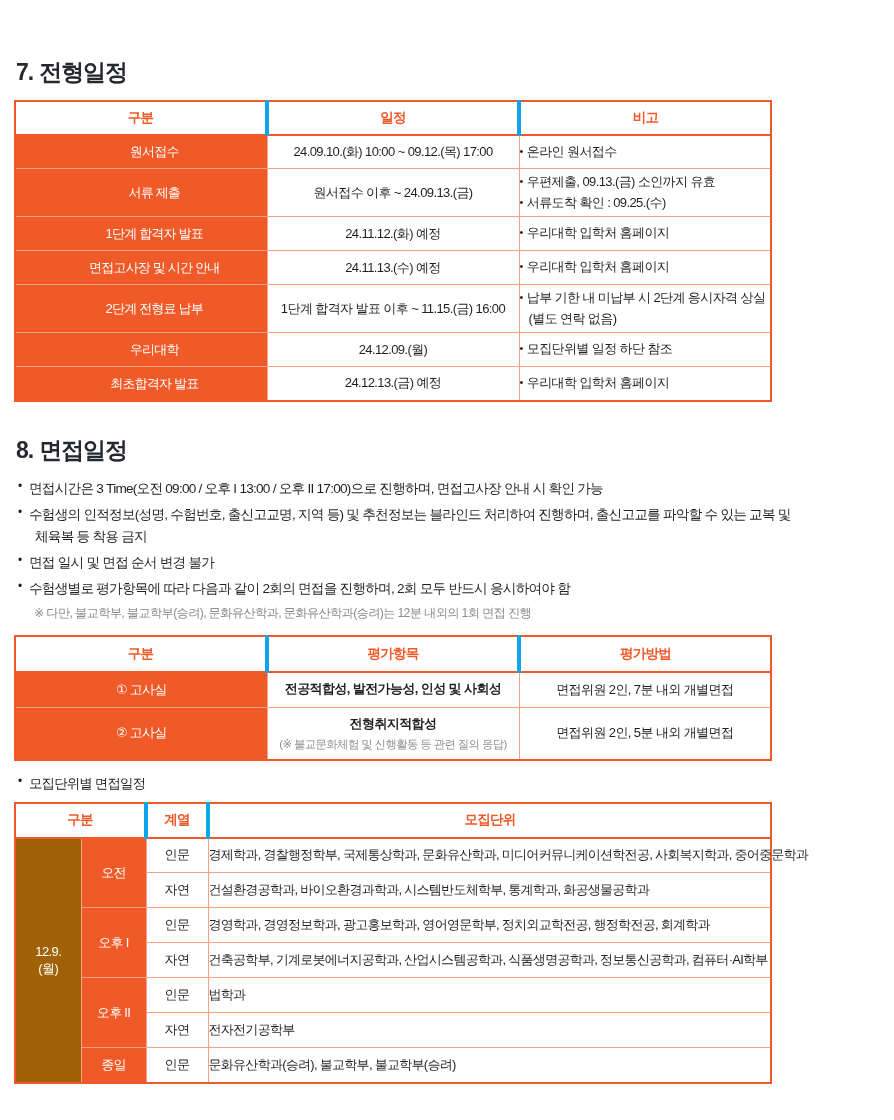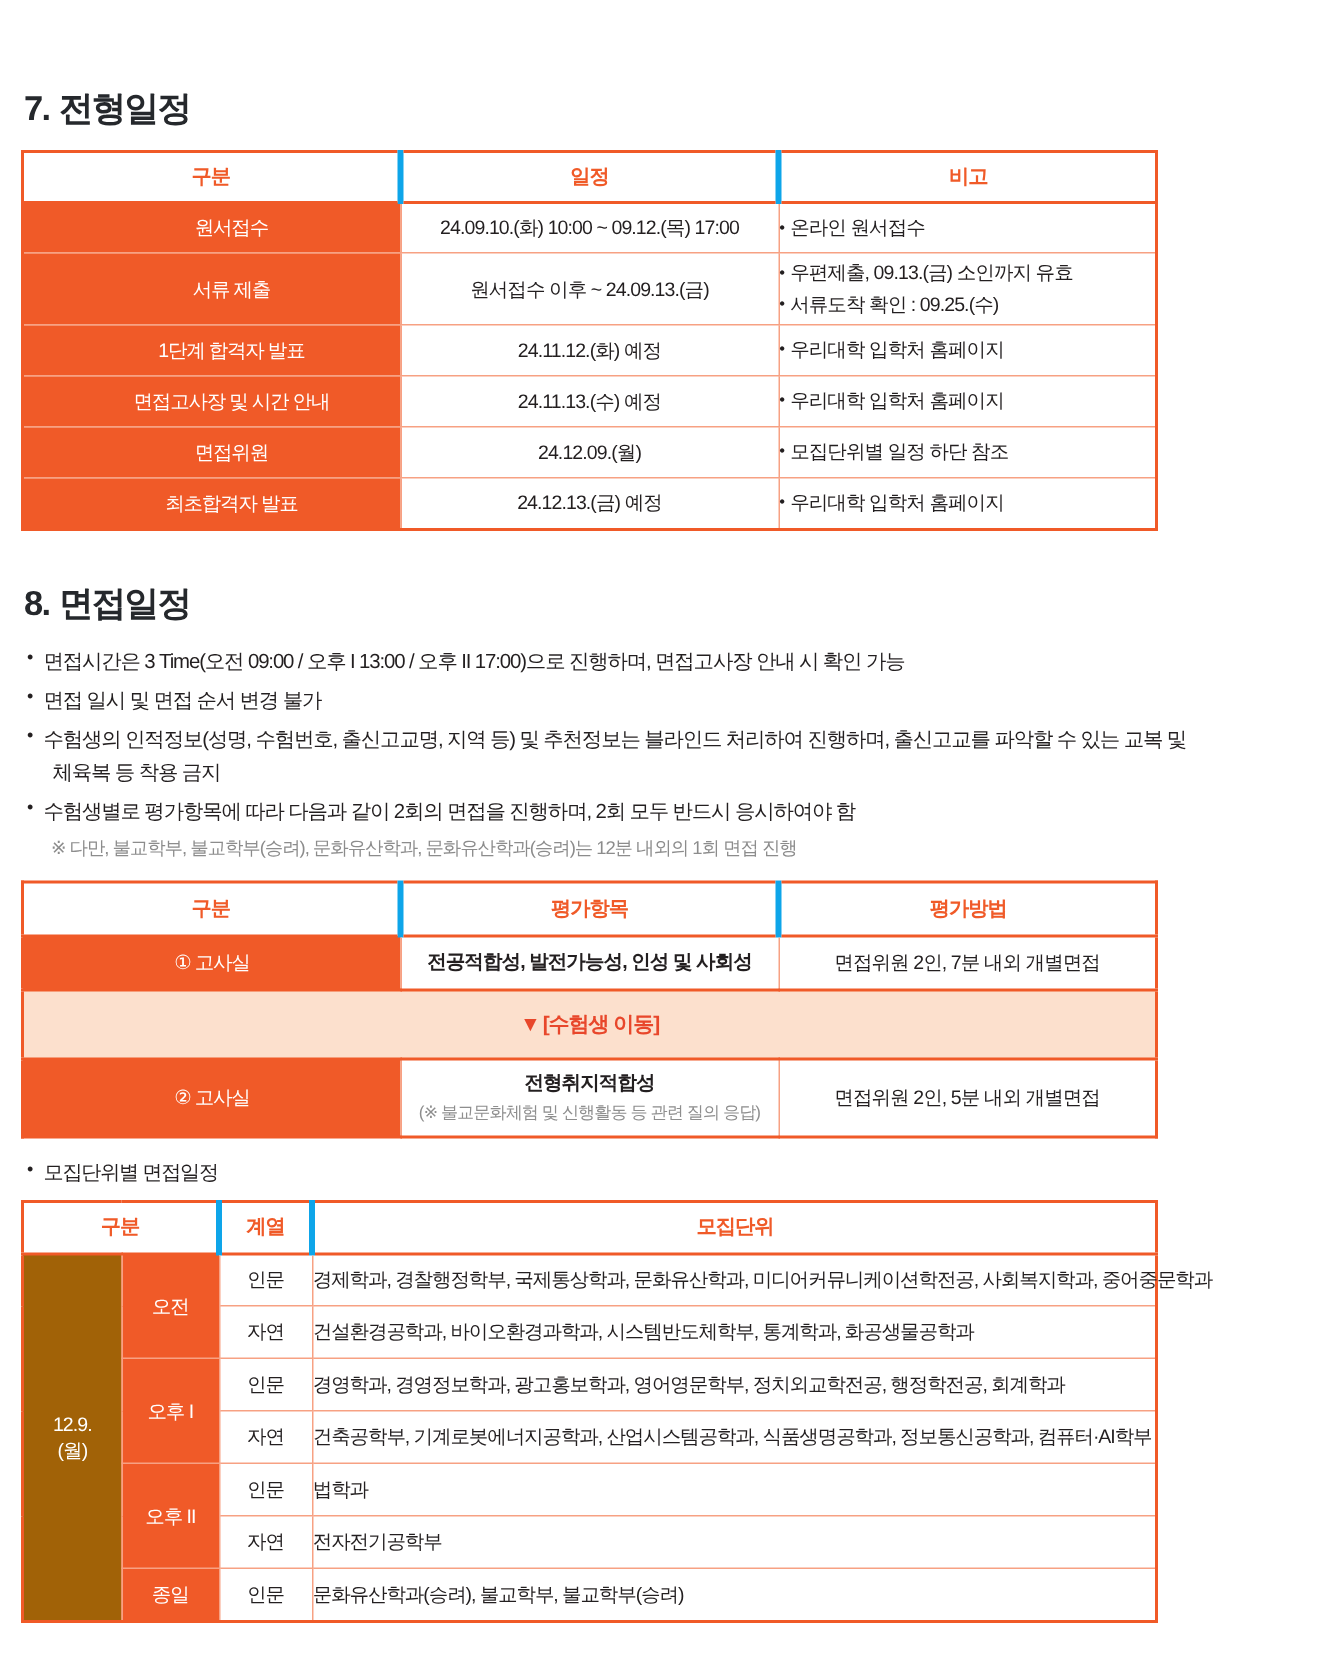--- a/index.html
+++ b/index.html
@@ -285,22 +285,30 @@
             <span class="note-line bulleted">우리대학 입학처 홈페이지</span>
           </td>
         </tr>
         <tr>
           <td class="label-cell">면접고사장 및 시간 안내</td>
           <td class="data-cell">24.11.13.(수) 예정</td>
           <td class="note-cell">
             <span class="note-line bulleted">우리대학 입학처 홈페이지</span>
           </td>
         </tr>
-        <tr>
-          <td class="label-cell">면접위원</td>
+        <tr class="tall">
+          <td class="label-cell">2단계 전형료 납부</td>
+          <td class="data-cell">1단계 합격자 발표 이후 ~ 11.15.(금) 16:00</td>
+          <td class="note-cell">
+            <span class="note-line bulleted">납부 기한 내 미납부 시 2단계 응시자격 상실</span>
+            <span class="note-line cont">(별도 연락 없음)</span>
+          </td>
+        </tr>
+        <tr>
+          <td class="label-cell">우리대학</td>
           <td class="data-cell">24.12.09.(월)</td>
           <td class="note-cell">
             <span class="note-line bulleted">모집단위별 일정 하단 참조</span>
           </td>
         </tr>
         <tr>
           <td class="label-cell">최초합격자 발표</td>
           <td class="data-cell">24.12.13.(금) 예정</td>
           <td class="note-cell">
             <span class="note-line bulleted">우리대학 입학처 홈페이지</span>
@@ -309,49 +317,42 @@
       </tbody>
   </table>
 
   <h2 class="section-heading" style="margin-top:34px;">
     <span class="num">8.</span>
     <span>면접일정</span>
   </h2>
 
   <div class="bullets" id="bullet-list">
       <div class="bullet"><span>면접시간은 3 Time(오전 09:00 / 오후 I 13:00 / 오후 II 17:00)으로 진행하며, 면접고사장 안내 시 확인 가능</span></div>
+      <div class="bullet"><span>수험생의 인적정보(성명, 수험번호, 출신고교명, 지역 등) 및 추천정보는 블라인드 처리하여 진행하며, 출신고교를 파악할 수 있는 교복 및</span><span class="wrap2">체육복 등 착용 금지</span></div>
       <div class="bullet"><span>면접 일시 및 면접 순서 변경 불가</span></div>
-      <div class="bullet"><span>수험생의 인적정보(성명, 수험번호, 출신고교명, 지역 등) 및 추천정보는 블라인드 처리하여 진행하며, 출신고교를 파악할 수 있는 교복 및</span><span class="wrap2">체육복 등 착용 금지</span></div>
       <div class="bullet"><span>수험생별로 평가항목에 따라 다음과 같이 2회의 면접을 진행하며, 2회 모두 반드시 응시하여야 함</span></div>
       <div class="subnote">※ 다만, 불교학부, 불교학부(승려), 문화유산학과, 문화유산학과(승려)는 12분 내외의 1회 면접 진행</div>
     </div>
 
   <table class="doc" id="table-eval">
     <thead>
       <tr>
         <th>구분</th>
         <th>평가항목</th>
         <th>평가방법</th>
       </tr>
     </thead>
     <tbody>
       <tr>
         <td class="label-cell">① 고사실</td>
         <td class="item-cell">
           <span class="main">전공적합성, 발전가능성, 인성 및 사회성</span>
         </td>
         <td class="method-cell">면접위원 2인, 7분 내외 개별면접</td>
       </tr>
-      <tr class="move-row">
-        <td colspan="3">
-          <span class="move-text">
-            <span class="tri">▼</span><span>[수험생 이동]</span>
-          </span>
-        </td>
-      </tr>
       <tr class="tall">
         <td class="label-cell">② 고사실</td>
         <td class="item-cell">
           <span class="main">전형취지적합성</span>
           <span class="sub">(※ 불교문화체험 및 신행활동 등 관련 질의 응답)</span>
         </td>
         <td class="method-cell">면접위원 2인, 5분 내외 개별면접</td>
       </tr>
     </tbody>
   </table>

